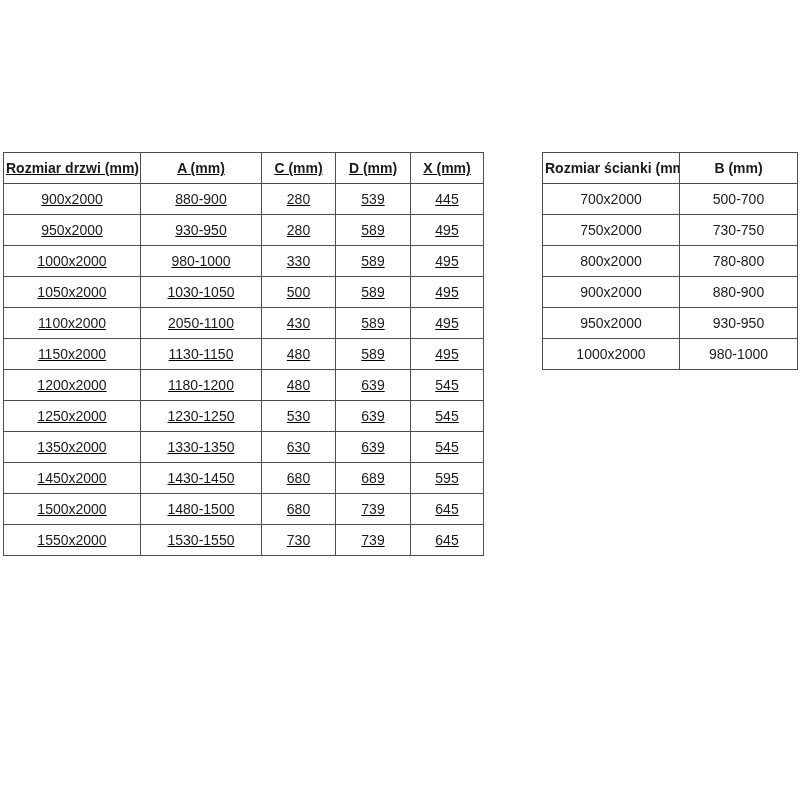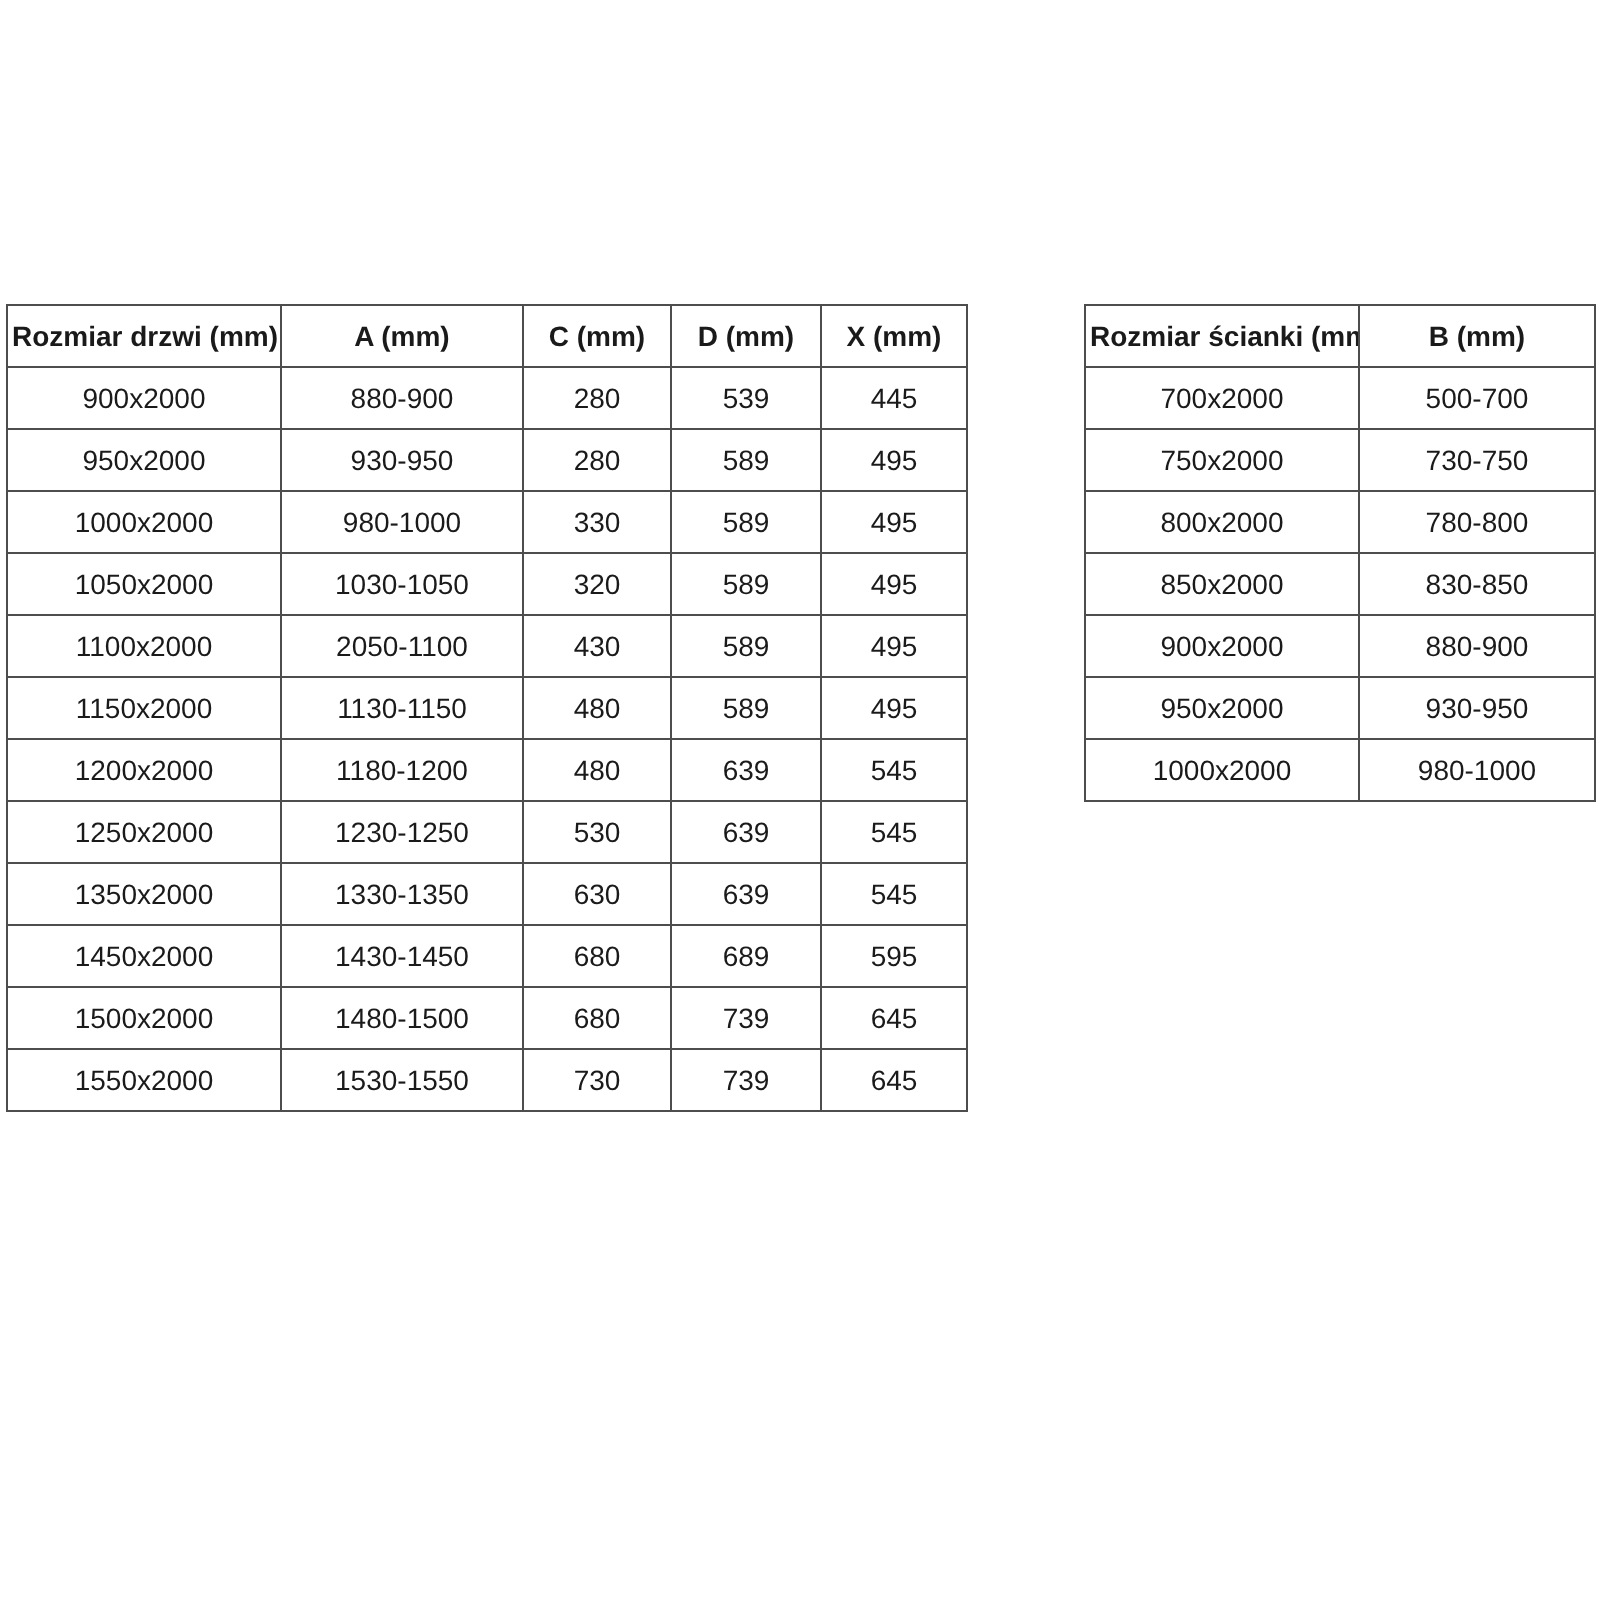--- a/index.html
+++ b/index.html
@@ -18,20 +18,21 @@
   table.spec {
     position: absolute;
     border-collapse: collapse;
     table-layout: fixed;
     background: #ffffff;
   }
   #door-table {
     left: 3px;
     top: 152px;
     width: 481px;
+    text-decoration: underline;
   }
   #wall-table {
     left: 542px;
     top: 152px;
     width: 256px;
   }
   table.spec th,
   table.spec td {
     border: 1px solid #4d4d4d;
     text-align: center;
@@ -90,21 +91,21 @@
         <tr>
           <td>1000x2000</td>
           <td>980-1000</td>
           <td>330</td>
           <td>589</td>
           <td>495</td>
         </tr>
         <tr>
           <td>1050x2000</td>
           <td>1030-1050</td>
-          <td>320</td>
+          <td>500</td>
           <td>589</td>
           <td>495</td>
         </tr>
         <tr>
           <td>1100x2000</td>
           <td>2050-1100</td>
           <td>430</td>
           <td>589</td>
           <td>495</td>
         </tr>
@@ -178,24 +179,20 @@
         </tr>
         <tr>
           <td>750x2000</td>
           <td>730-750</td>
         </tr>
         <tr>
           <td>800x2000</td>
           <td>780-800</td>
         </tr>
         <tr>
-          <td>850x2000</td>
-          <td>830-850</td>
-        </tr>
-        <tr>
           <td>900x2000</td>
           <td>880-900</td>
         </tr>
         <tr>
           <td>950x2000</td>
           <td>930-950</td>
         </tr>
         <tr>
           <td>1000x2000</td>
           <td>980-1000</td>

